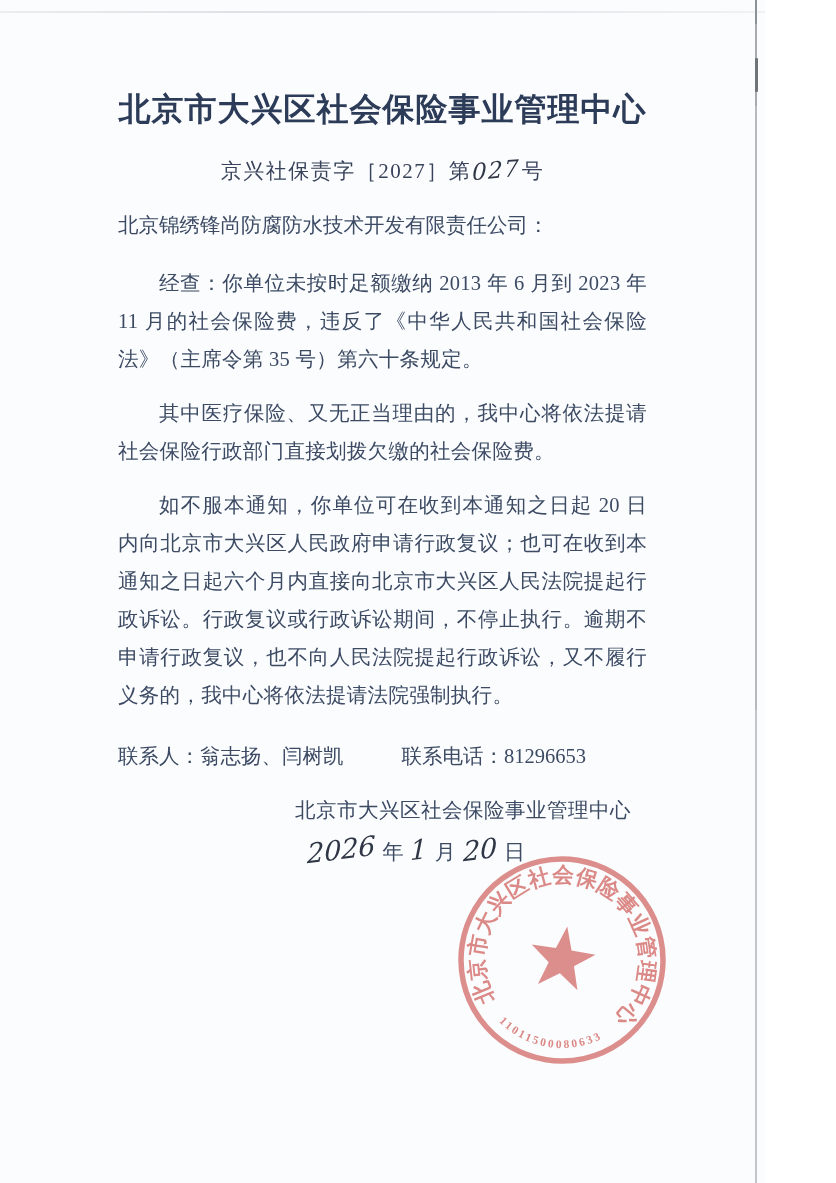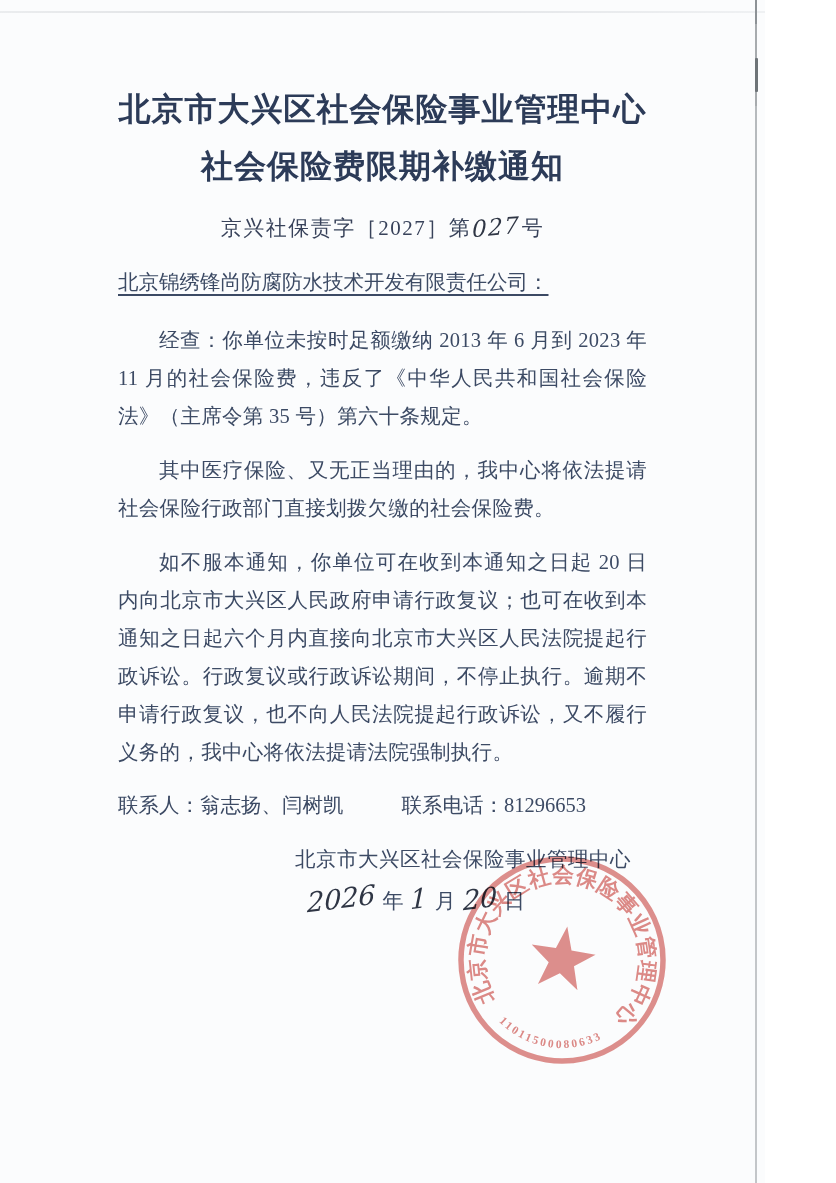--- a/index.html
+++ b/index.html
@@ -39,31 +39,30 @@
   }
   .hw {
     display:inline-block; font-style:italic;
     font-family:"DejaVu Serif",serif;
     transform:rotate(-5deg) skewX(-6deg);
     color:#2f3645;
   }
   .hw-docno { font-size:23px; margin:0 1px; }
   .recipient { margin-top:26px; }
   .u {
-    text-decoration:underline;
     text-underline-offset:5px;
     text-decoration-thickness:1.5px;
     margin-top:48px;
   }
   .para {
     margin:16px 0 0 0; text-indent:2em;
     text-align:justify; line-height:38px; letter-spacing:.3px;
   }
   .para-first { margin-top:25px; }
-  .contact-row { margin-top:20px; display:flex; }
+  .contact-row { margin-top:28px; display:flex; }
   .contact-phone { margin-left:58px; }
   .signature {
     margin-top:26px; text-align:right; padding-right:16px;
     letter-spacing:.5px;
   }
   .date-row {
     margin-top:10px; text-align:right; padding-right:118px;
     font-size:21px;
   }
   .hw-date { font-size:27px; margin:0 3px; transform:rotate(-7deg) skewX(-8deg); }
@@ -86,21 +85,20 @@
 
 <div class="page">
 
   <div class="artifact-top"></div>
   <div class="artifact-right"></div>
   <div class="artifact-right-dark"></div>
 
   <div class="doc">
 
     <h1 class="title title-1">北京市大兴区社会保险事业管理中心</h1>
-    <h1 class="title title-2">社会保险费限期补缴通知</h1>
 
     <div class="doc-no"><span>京兴社保责字［2027］第</span><span class="hw hw-docno">027</span><span>号</span></div>
 
     <div class="recipient"><span class="u">北京锦绣锋尚防腐防水技术开发有限责任公司：</span></div>
 
     <p class="para para-first">经查：你单位未按时足额缴纳 2013 年 6 月到 2023 年 11 月的社会保险费，违反了《中华人民共和国社会保险法》（主席令第 35 号）第六十条规定。</p>
 
 
     <p class="para">其中医疗保险、又无正当理由的，我中心将依法提请社会保险行政部门直接划拨欠缴的社会保险费。</p>
 

